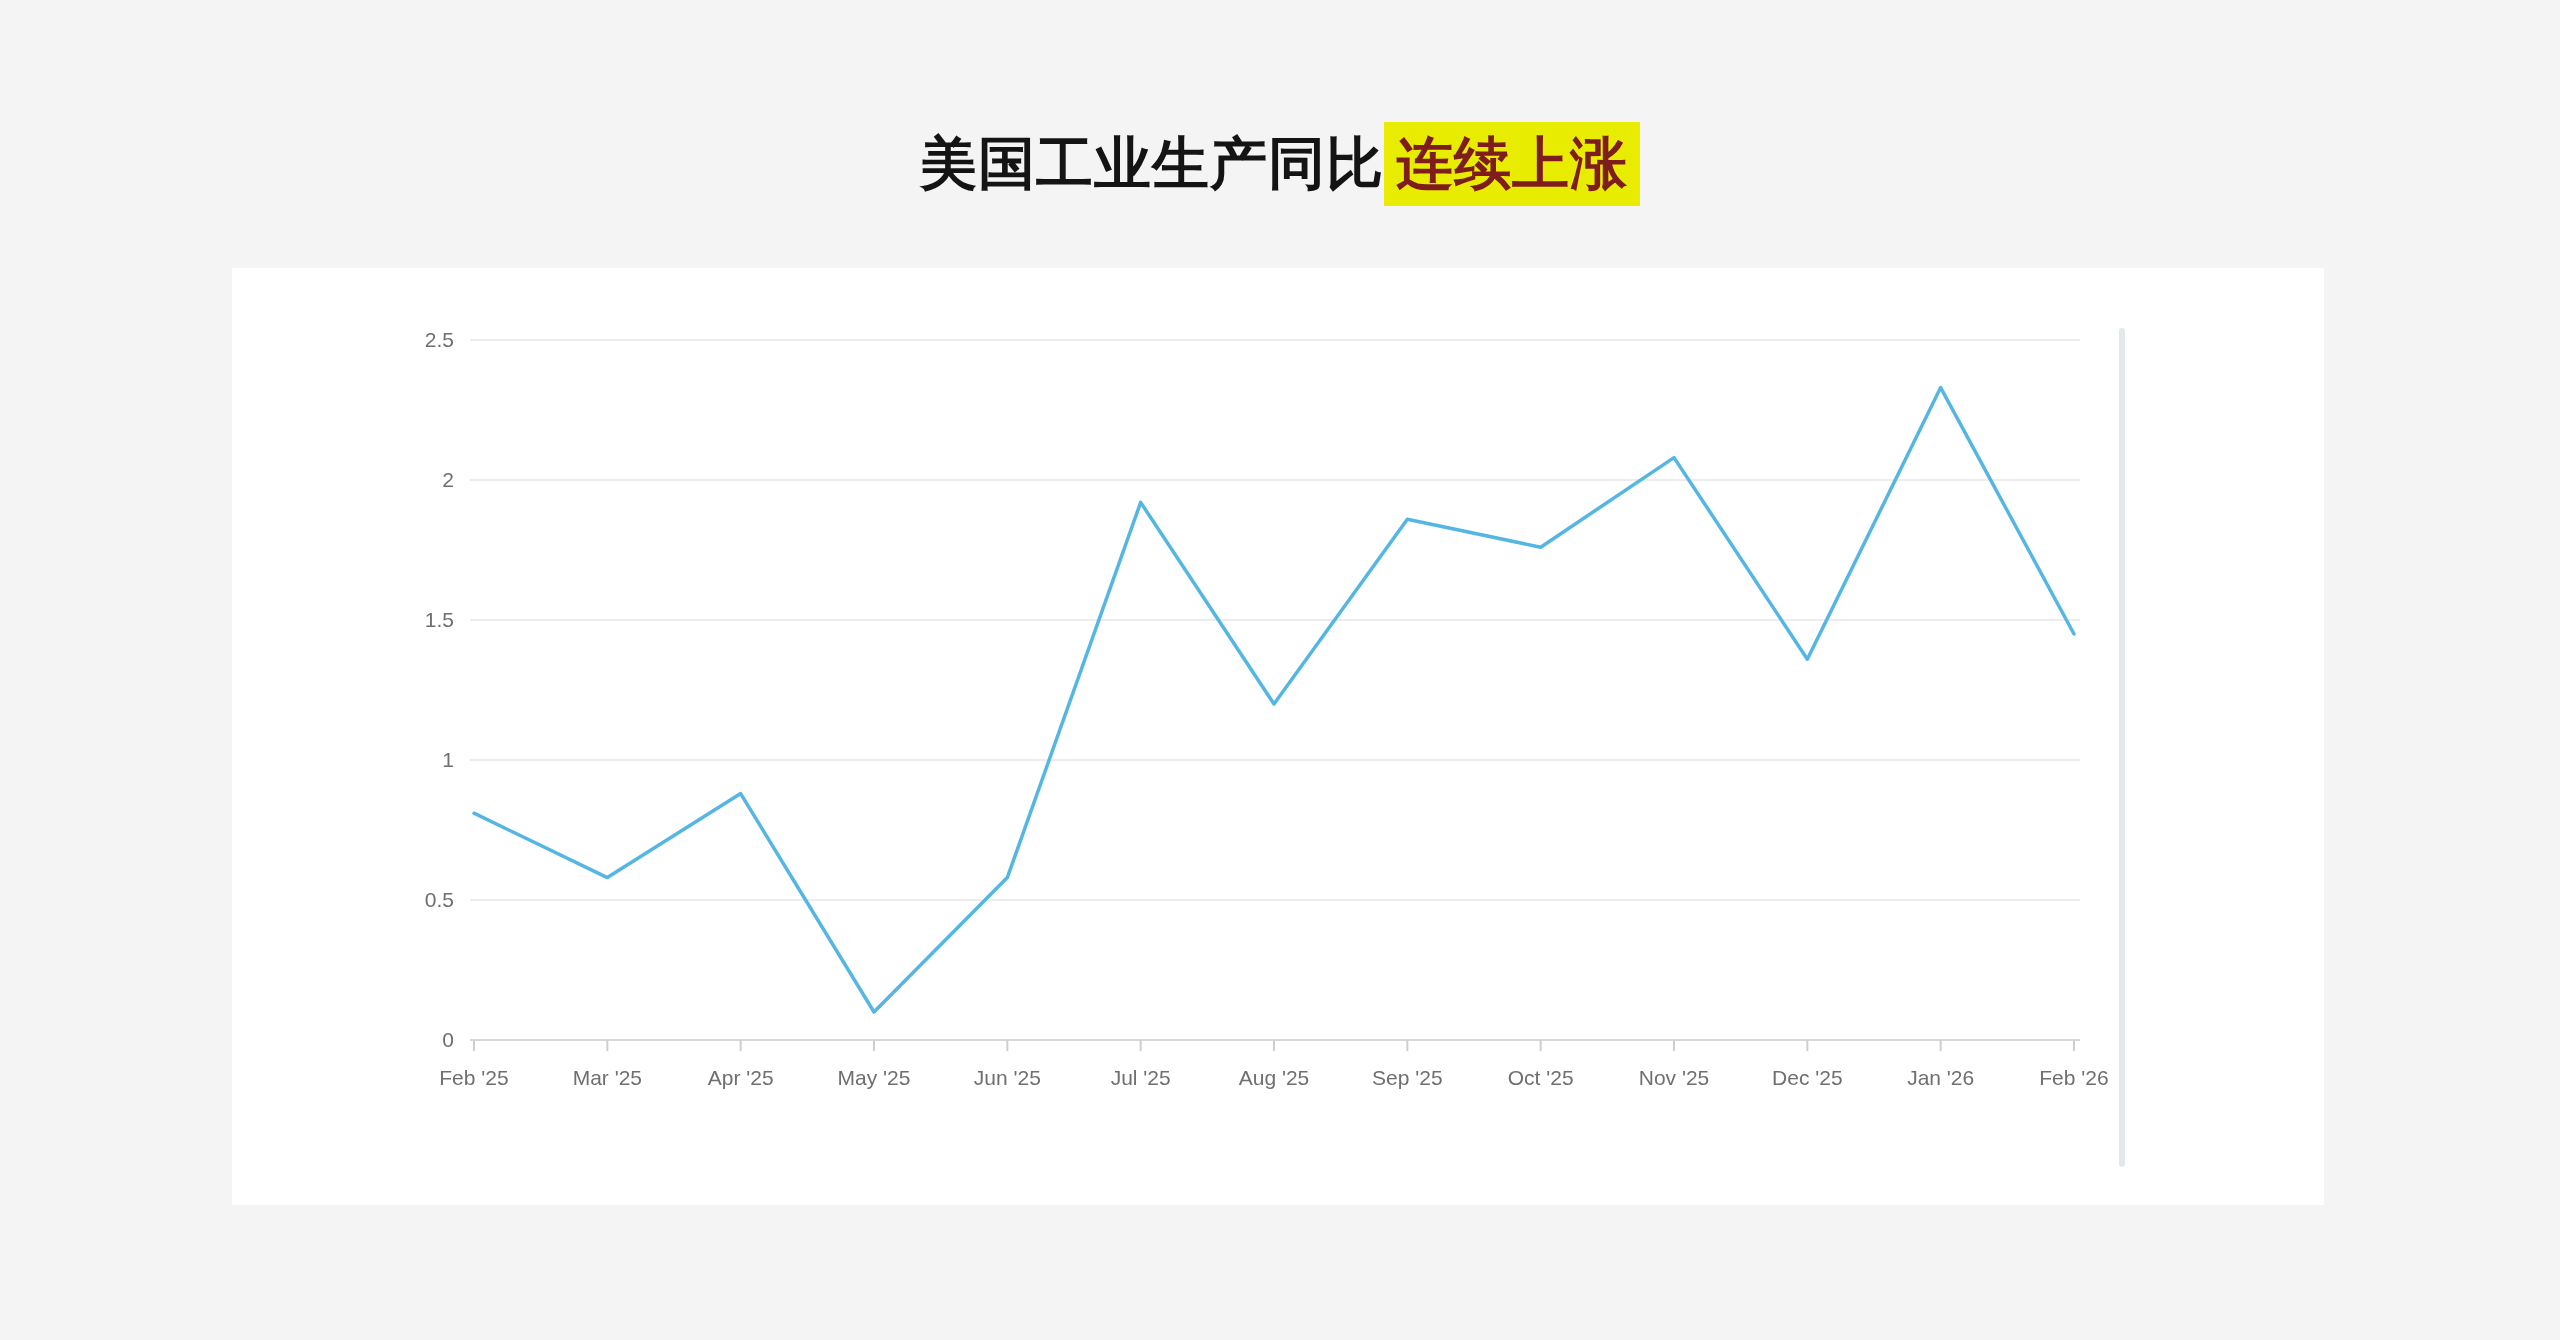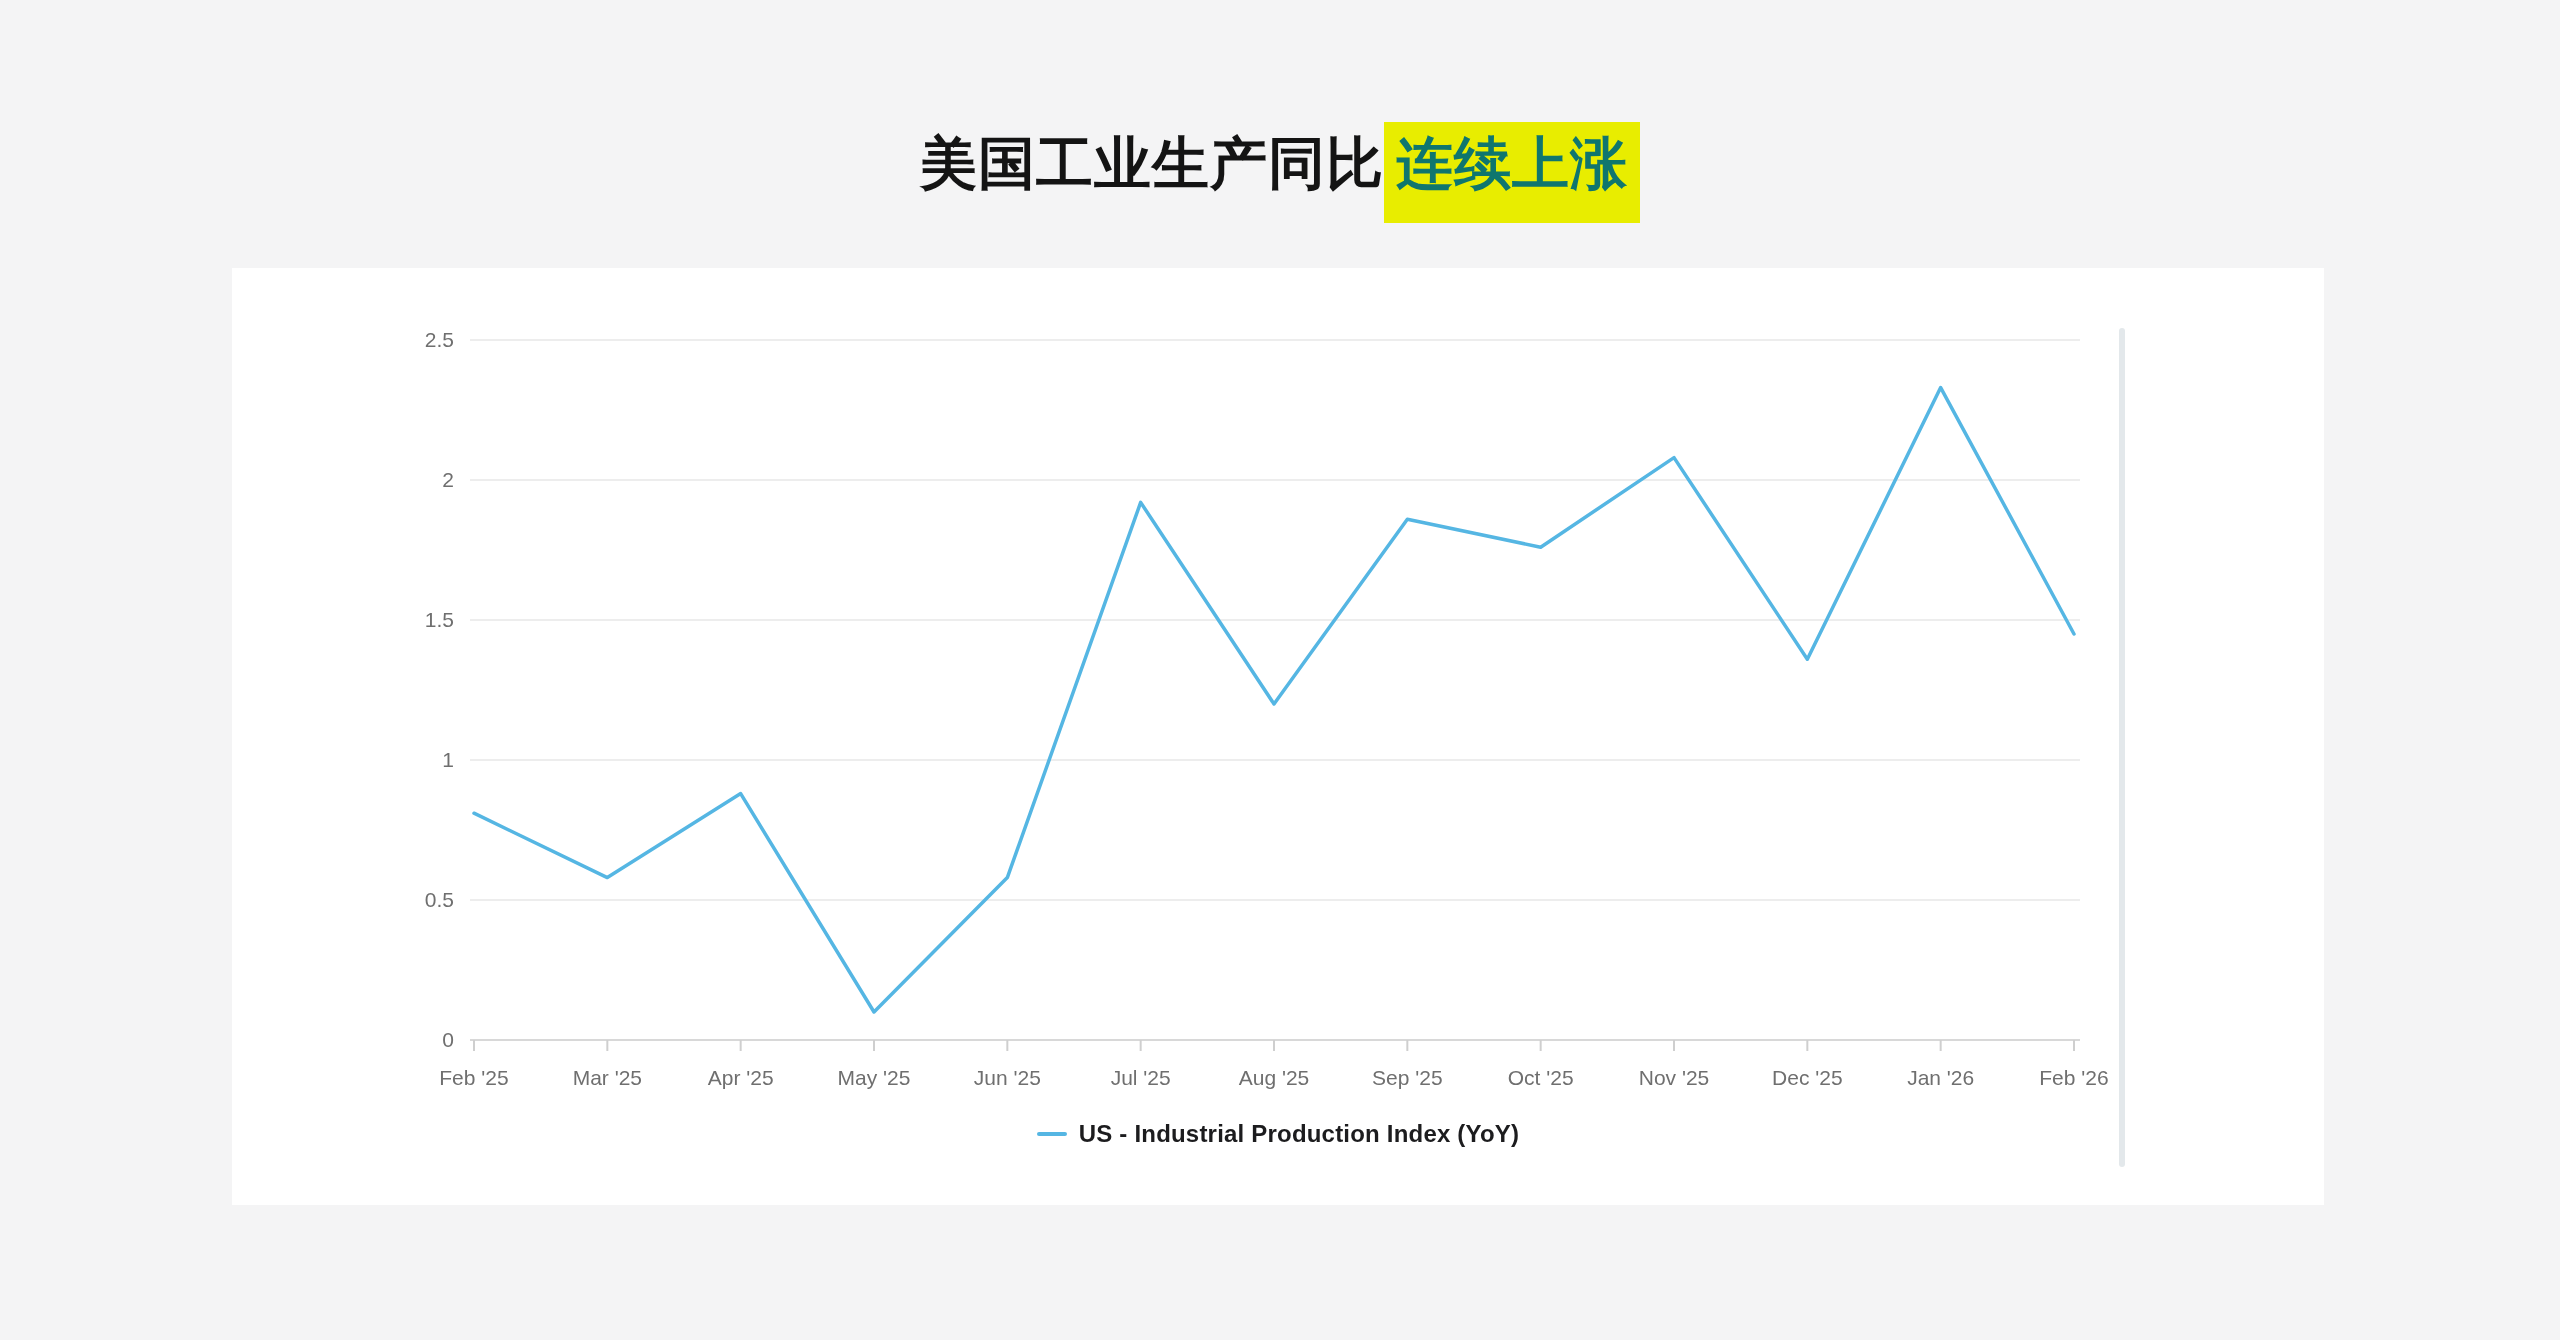--- a/index.html
+++ b/index.html
@@ -9,22 +9,22 @@
     font-family:"Liberation Sans","DejaVu Sans",sans-serif;
     position:relative;overflow:hidden;
   }
   .page-title{
     position:absolute;top:126px;left:0;width:2560px;
     text-align:center;
     font-size:57px;font-weight:600;color:#141414;
     letter-spacing:1px;white-space:nowrap;
   }
   .page-title .hl{
-    font-weight:800;color:#0f766e;
-    padding:9px 12px 28px 12px;
+    font-weight:800;color:#7f1d1d;
+    padding:9px 12px 11px 12px;
   }
   .chart-card{
     position:absolute;left:232px;top:268px;
     width:2092px;height:937px;
     background:#ffffff;
   }
   .chart-svg{position:absolute;left:0;top:0;width:2092px;height:937px;display:block;}
   .legend-row{
     position:absolute;left:0;top:852px;width:2092px;
     display:flex;justify-content:center;align-items:center;gap:12px;
@@ -79,19 +79,15 @@
       <text x="1442" y="817" text-anchor="middle" font-size="21" fill="#6f6f6f">Nov '25</text>
       <line x1="1575.3333333333333" y1="772" x2="1575.3333333333333" y2="783" stroke="#cfcfcf" stroke-width="2"></line>
       <text x="1575.3333333333333" y="817" text-anchor="middle" font-size="21" fill="#6f6f6f">Dec '25</text>
       <line x1="1708.6666666666667" y1="772" x2="1708.6666666666667" y2="783" stroke="#cfcfcf" stroke-width="2"></line>
       <text x="1708.6666666666667" y="817" text-anchor="middle" font-size="21" fill="#6f6f6f">Jan '26</text>
       <line x1="1842" y1="772" x2="1842" y2="783" stroke="#cfcfcf" stroke-width="2"></line>
       <text x="1842" y="817" text-anchor="middle" font-size="21" fill="#6f6f6f">Feb '26</text>
       <polyline points="242,545.2 375.33333333333337,609.6 508.6666666666667,525.6 642,744 775.3333333333334,609.6 908.6666666666666,234.39999999999998 1042,436 1175.3333333333335,251.19999999999993 1308.6666666666667,279.2 1442,189.60000000000002 1575.3333333333333,391.2 1708.6666666666667,119.60000000000002 1842,366" fill="none" stroke="#55b6e3" stroke-width="3.5" stroke-linejoin="round" stroke-linecap="round"></polyline>
     </svg>
 
-  <div class="legend-row">
-    <div class="legend-marker" style="background: rgb(85, 182, 227);"></div>
-    <div class="legend-label">US - Industrial Production Index (YoY)</div>
-  </div>
 
   <div class="chart-scrollbar"></div>
 </div>
 
 </body></html>

